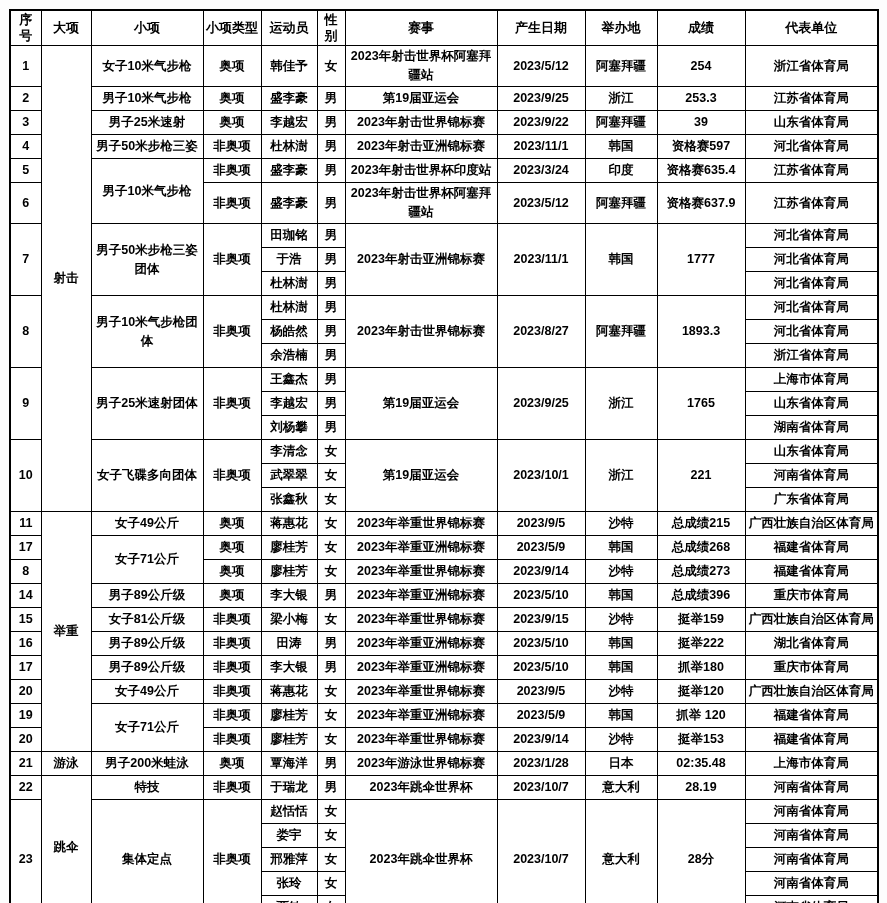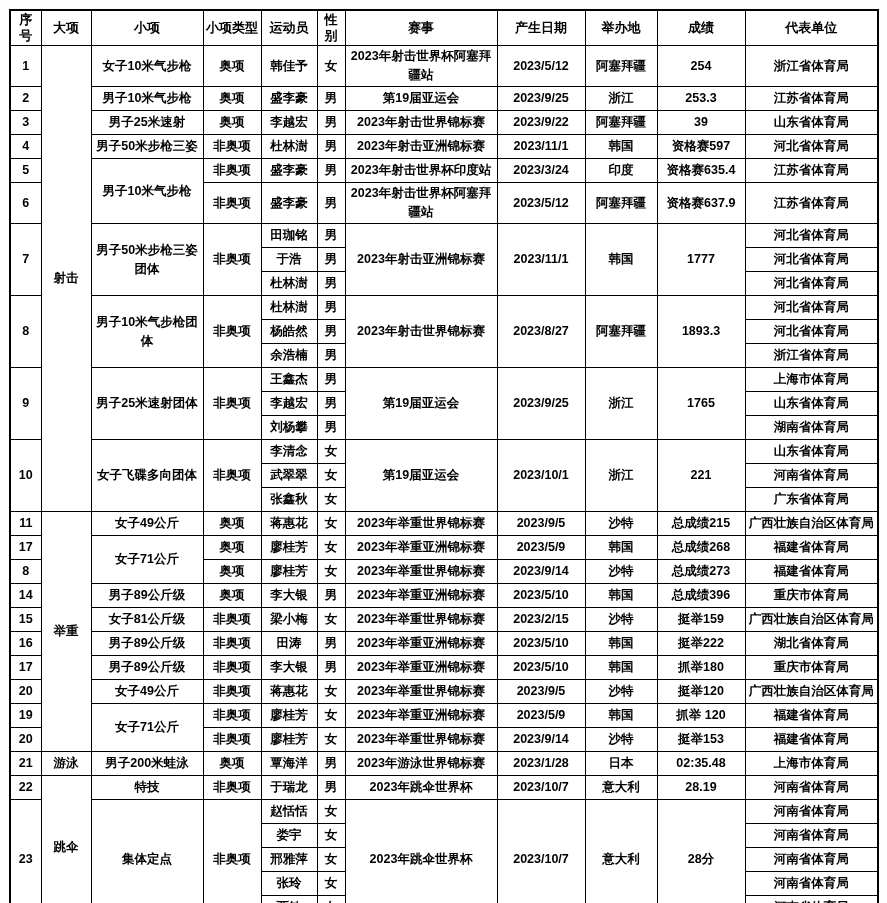--- a/index.html
+++ b/index.html
@@ -298,21 +298,21 @@
           <td>总成绩396</td>
           <td>重庆市体育局</td>
         </tr>
         <tr>
           <td>15</td>
           <td>女子81公斤级</td>
           <td>非奥项</td>
           <td>梁小梅</td>
           <td>女</td>
           <td>2023年举重世界锦标赛</td>
-          <td>2023/2/15</td>
+          <td>2023/9/15</td>
           <td>沙特</td>
           <td>挺举159</td>
           <td>广西壮族自治区体育局</td>
         </tr>
         <tr>
           <td>16</td>
           <td>男子89公斤级</td>
           <td>非奥项</td>
           <td>田涛</td>
           <td>男</td>

